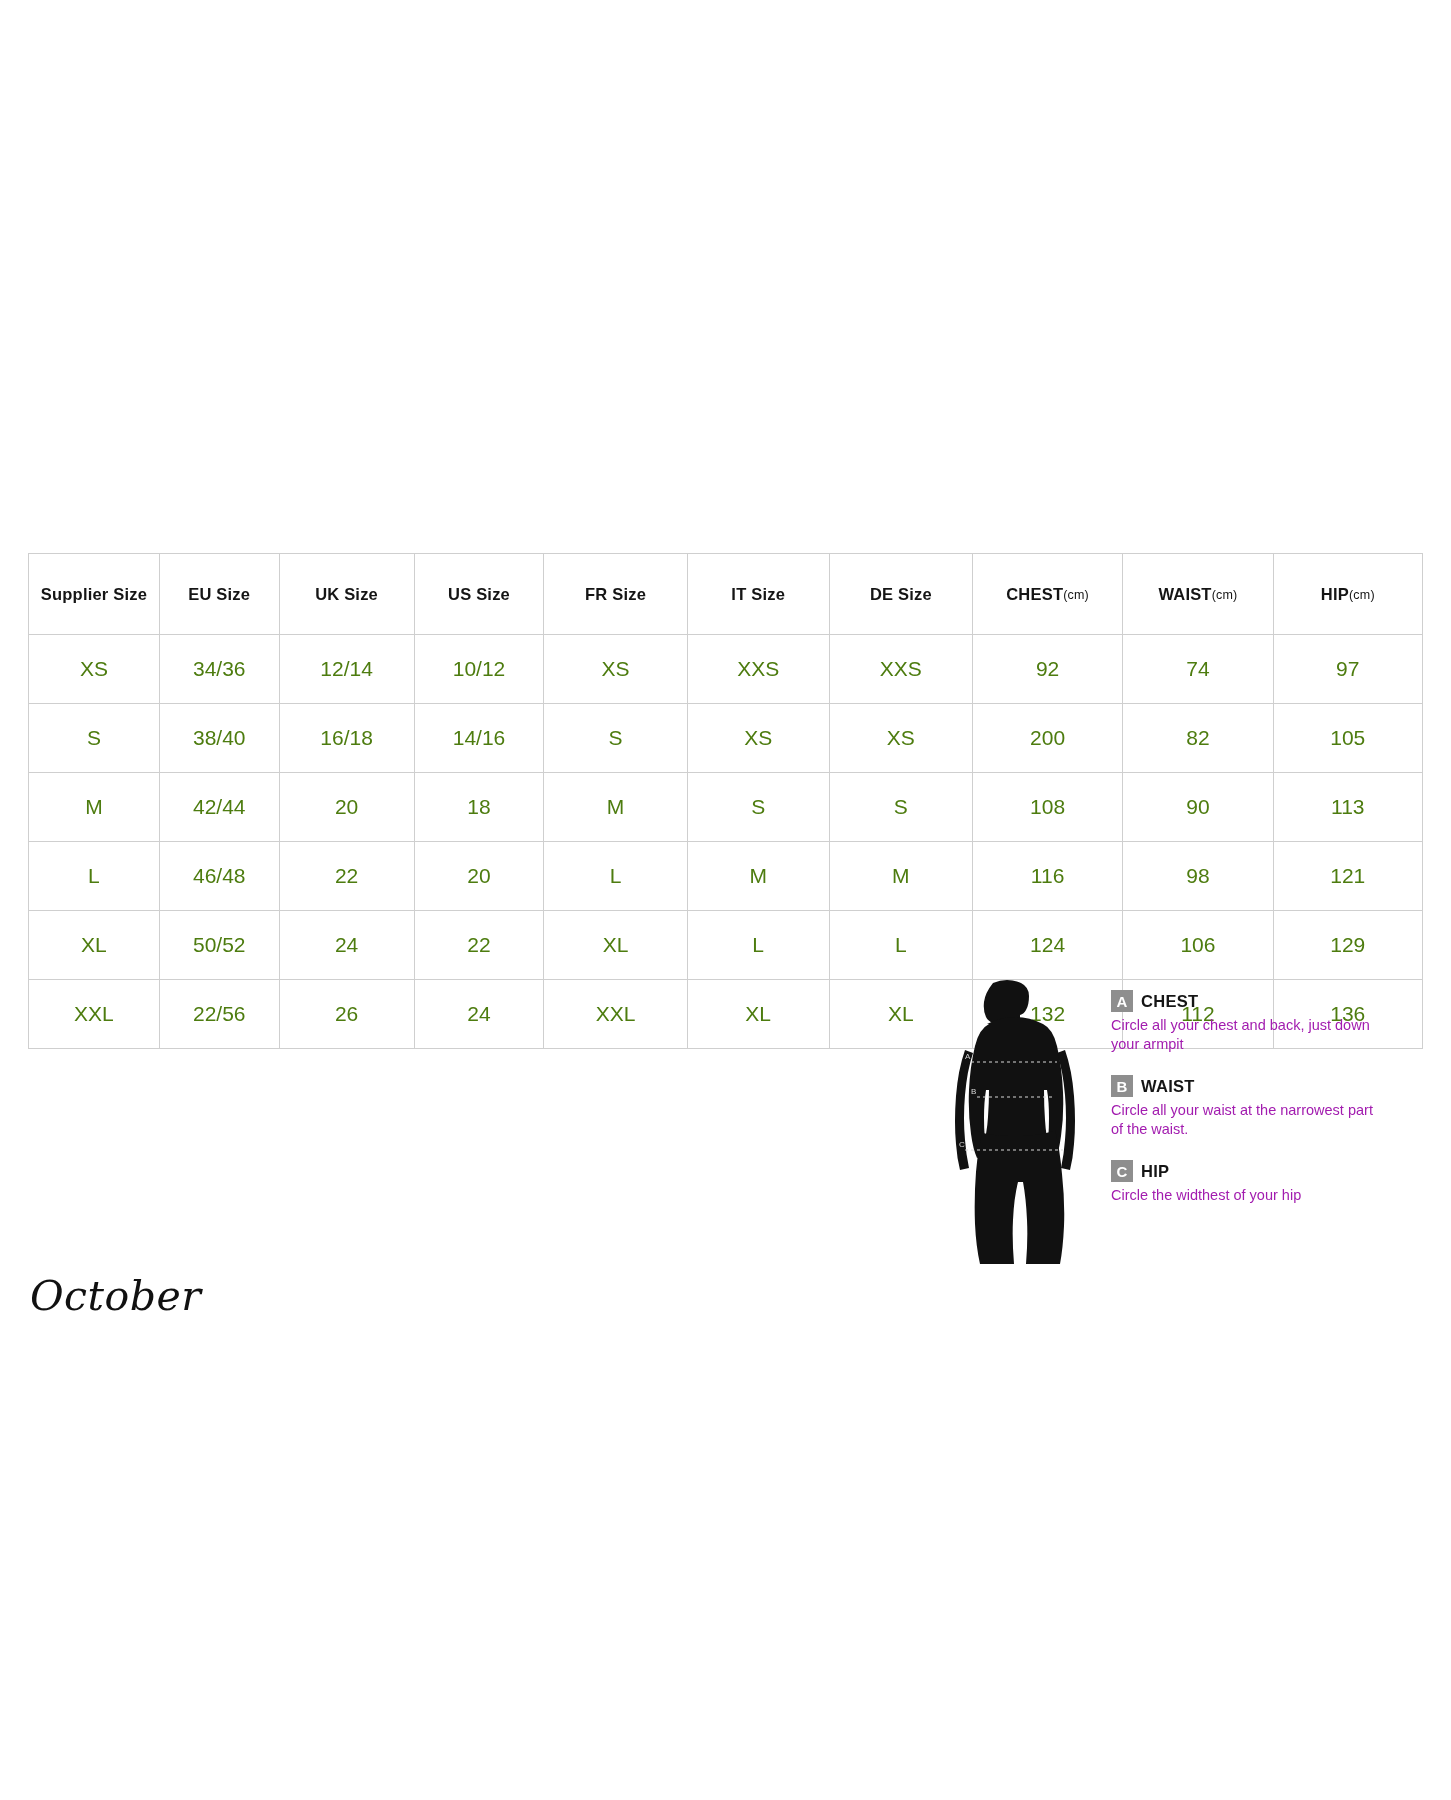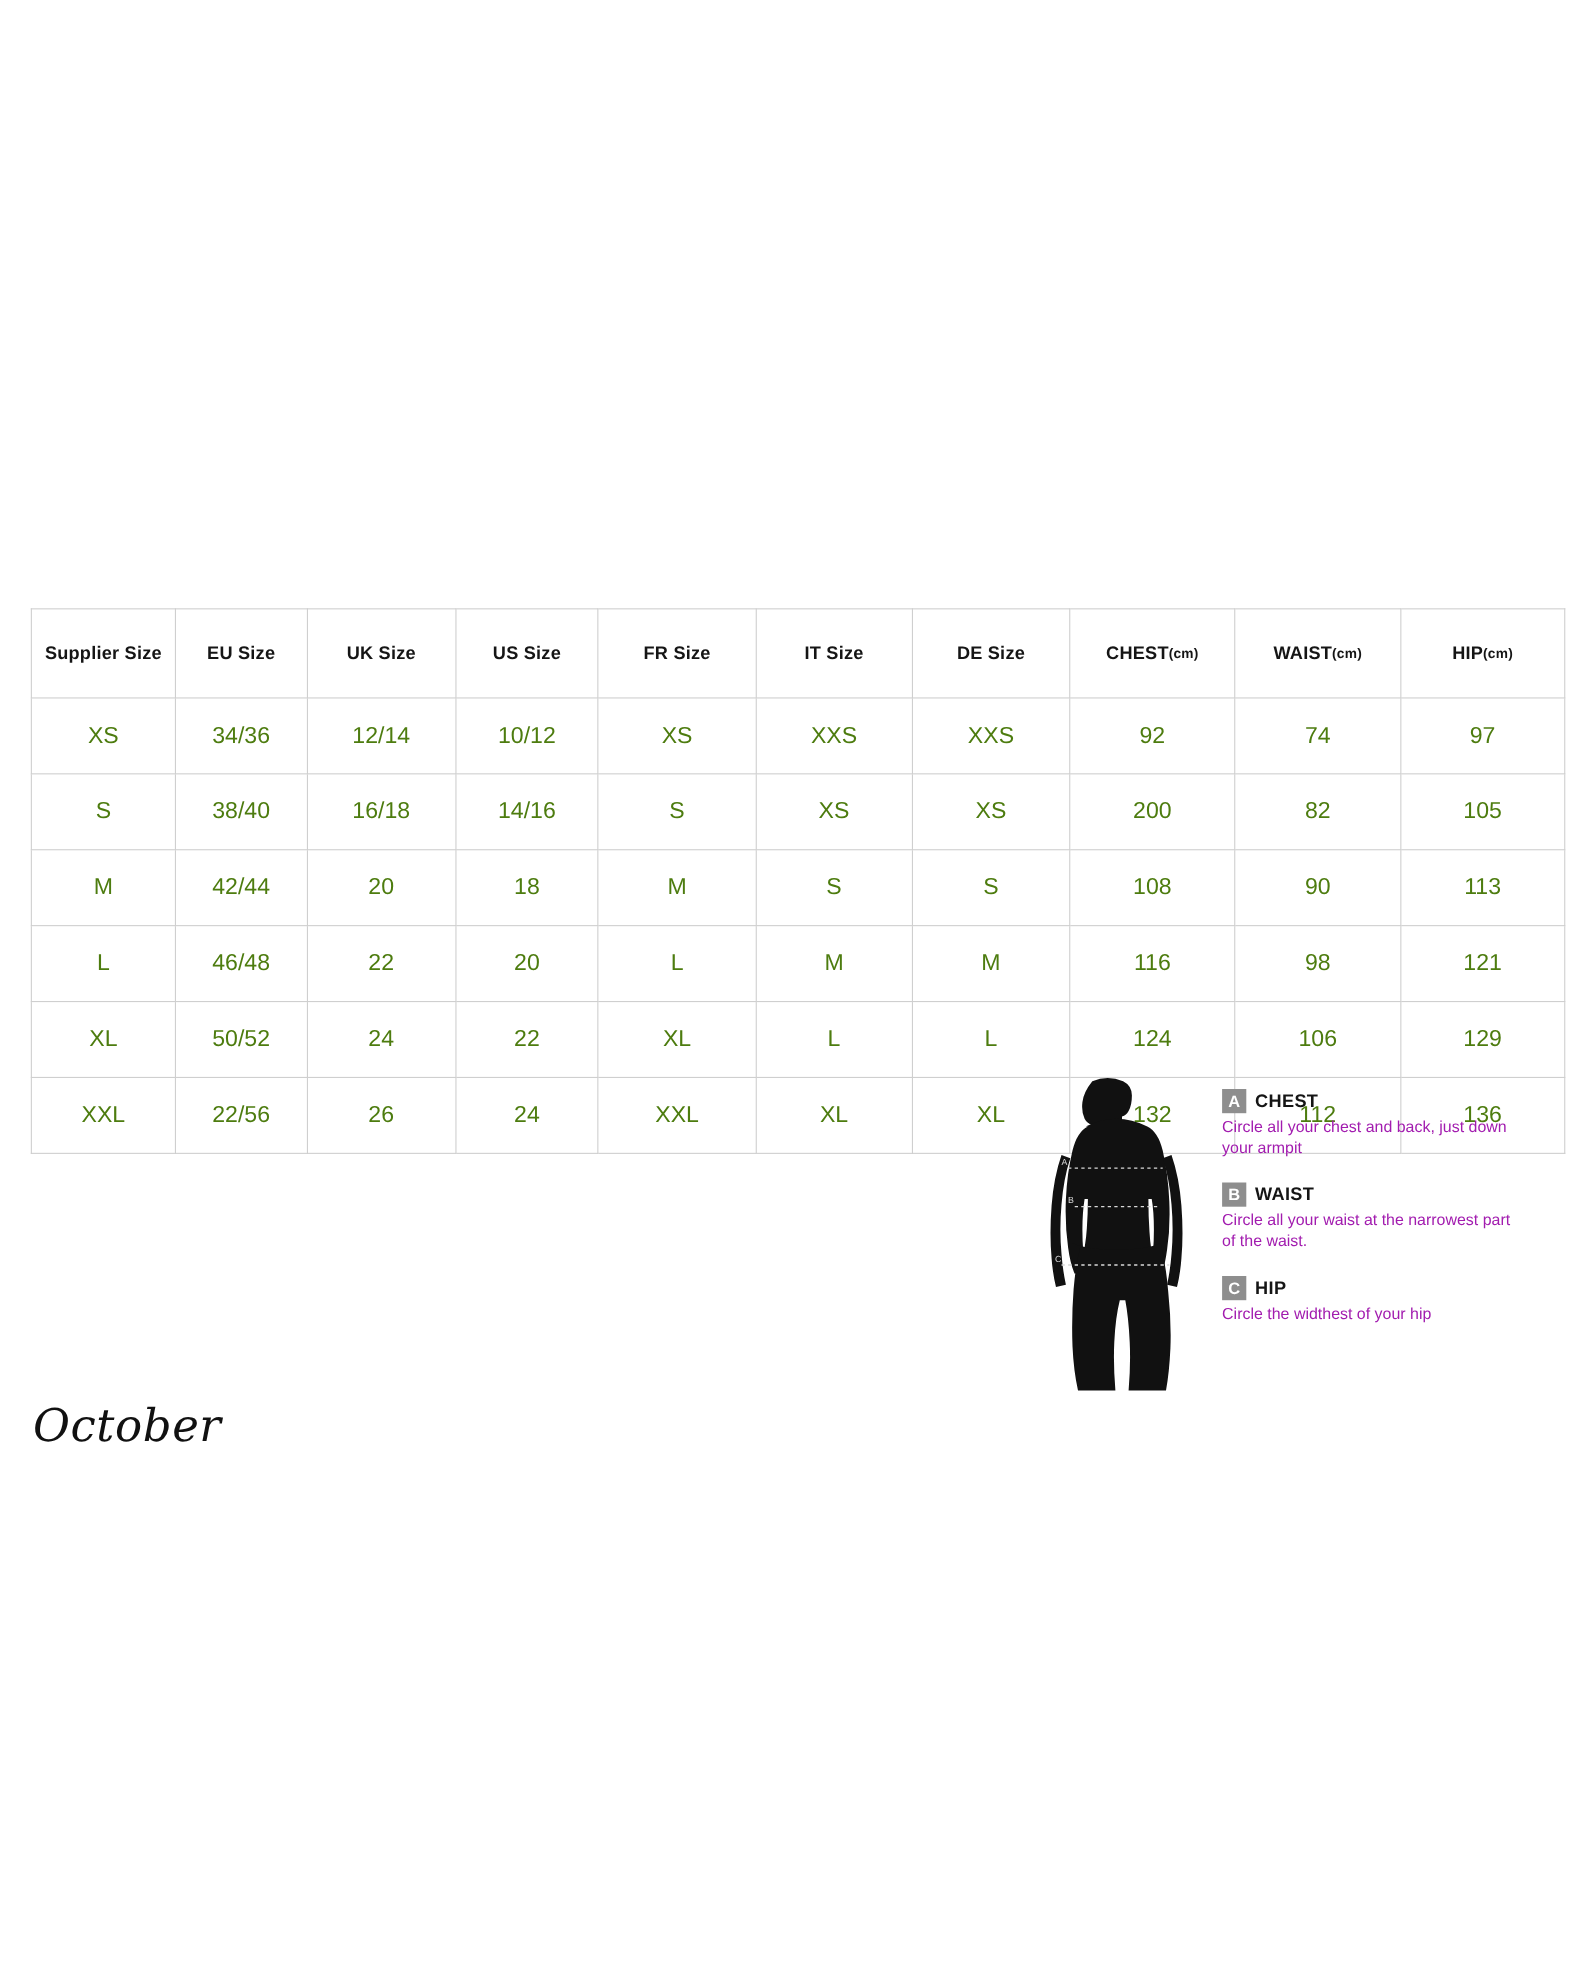--- a/index.html
+++ b/index.html
@@ -43,21 +43,21 @@
     color: #151515;
     line-height: 1.25;
   }
   table.size-table tbody td {
     height: 66px;
     font-size: 21px;
     color: #4d7c0f;
   }
   .unit {
     font-size: 12.5px;
-    font-weight: bold;
+    font-weight: normal;
     position: relative;
     top: -1px;
   }
 
   
   #brand {
     position: absolute;
     left: 30px;
     top: 1228px;
     font-family: "DejaVu Serif", serif;

